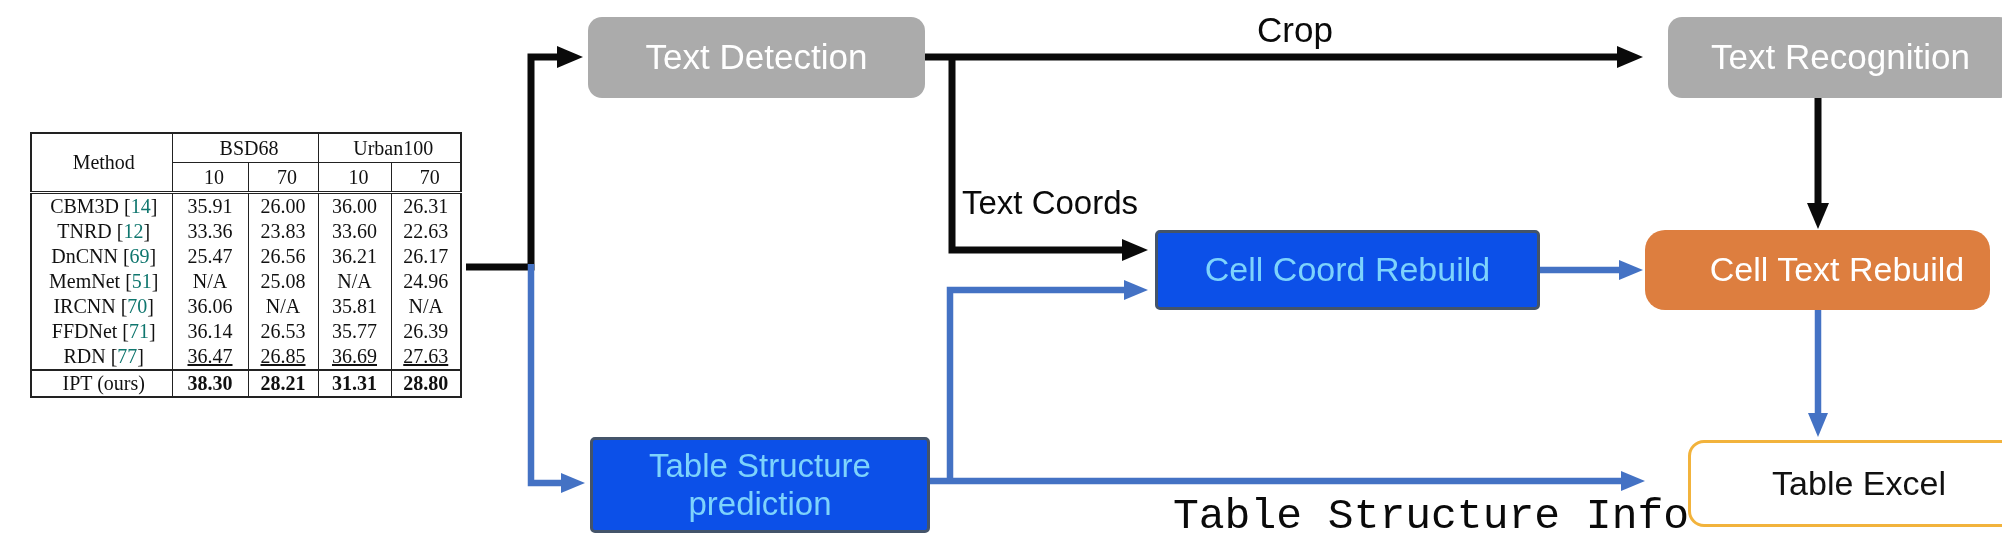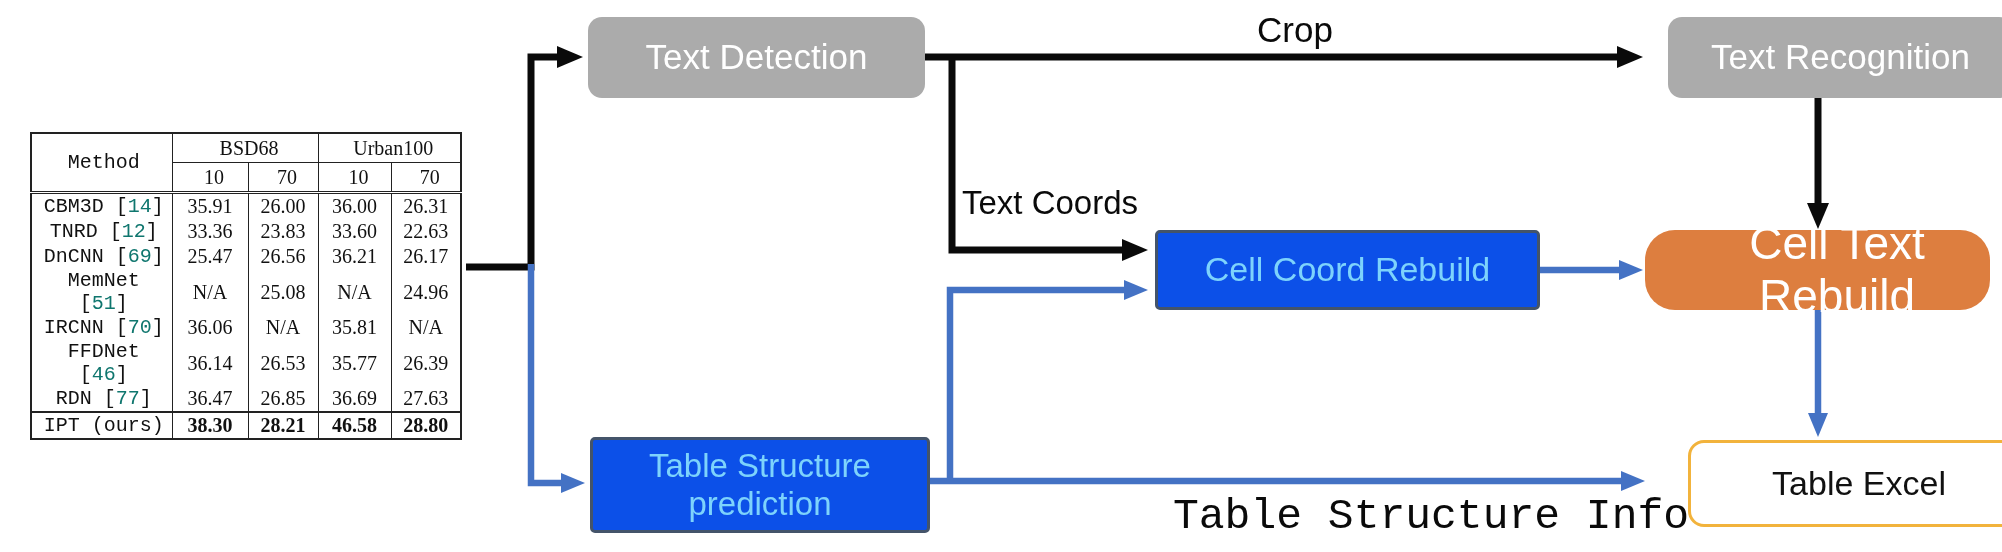--- a/index.html
+++ b/index.html
@@ -3,21 +3,21 @@
 <meta charset="utf-8">
 <style>
   html,body{margin:0;padding:0;background:#fff;}
   #stage{position:relative;width:2002px;height:552px;background:#ffffff;overflow:hidden;
          font-family:"Liberation Sans",sans-serif;}
   
   .node{position:absolute;display:flex;align-items:center;justify-content:center;
         text-align:center;box-sizing:border-box;line-height:1.15;}
   .gray{background:#ABABAB;color:#fff;border-radius:14px;font-size:35px;text-align:center;}
   .blue{background:#0C50E8;color:#7dd3fc;border:3px solid #44546A;border-radius:5px;font-size:34px;}
-  .orange{background:#DD7E3F;color:#fff;border-radius:30px;font-size:46px;padding-left:39px;}
+  .orange{background:#DD7E3F;color:#fff;border-radius:20px;font-size:34px;padding-left:39px;}
   .excel{background:#fff;color:#111;border:3px solid #F2B33C;border-radius:16px;font-size:34px;margin-left:40px;}
   #text-detection{left:588px;top:17px;width:337px;height:81px;}
   #text-recognition{left:1668px;top:17px;width:345px;height:81px;}
   #cell-coord-rebuild{left:1155px;top:230px;width:385px;height:80px;}
   #cell-text-rebuild{left:1645px;top:230px;width:345px;height:80px;}
   #table-structure-prediction{left:590px;top:437px;width:340px;height:96px;font-size:33px;padding:8px 14px;}
   #table-excel{left:1648px;top:440px;width:342px;height:87px;}
   
   .elabel{position:absolute;color:#0a0a0a;white-space:nowrap;}
   #lbl-crop{left:1225px;top:10px;width:140px;text-align:center;font-size:35px;}
@@ -27,28 +27,28 @@
   
   #wires{position:absolute;left:0;top:0;pointer-events:none;}
   .wb{stroke:#0a0a0a;stroke-width:7;fill:none;}
   .wu{stroke:#4472C4;stroke-width:6.5;fill:none;}
   
   #bench-wrap{position:absolute;left:30px;top:132px;}
   table.bench{border-collapse:collapse;border:2px solid #222;background:#fff;
               font-family:"Liberation Serif",serif;font-size:20px;color:#111;}
   table.bench th,table.bench td{padding:0 4px;height:25px;text-align:center;font-weight:normal;}
   table.bench thead th{height:28px;padding-left:12px;}
-  .method-h,.mcell{text-align:right;padding-left:8px !important;font-family:Liberation Mono, monospace;}
+  .method-h,.mcell{text-align:right;padding-left:8px !important;}
   .vline{border-left:1px solid #222;}
   table.bench thead tr:first-child th.grp{border-bottom:1px solid #222;}
   table.bench thead th{border-bottom:3px double #222;}
   table.bench thead tr:first-child th.method-h{border-bottom:3px double #222;}
   table.bench tr.iptrow td{border-top:2px solid #222;font-weight:bold;}
   table.bench tr.iptrow td.mcell{font-weight:normal;}
-  tr.urow td.u{}
+  tr.urow td.u{text-decoration:underline;}
   .cg{color:#0f766e;}
 </style>
 </head>
 <body>
 
 <div id="stage">
 
   <svg id="wires" width="2002" height="552" viewBox="0 0 2002 552">
     <defs>
       <marker id="ab" markerUnits="userSpaceOnUse" markerWidth="28" markerHeight="24" refX="3" refY="12" orient="auto">
@@ -121,38 +121,38 @@
           <td class="vline">24.96</td>
         </tr>
         <tr>
           <td class="mcell"><span>IRCNN</span> <span>[</span><span class="cg">70</span><span>]</span></td>
           <td class="vline">36.06</td>
           <td class="vline">N/A</td>
           <td class="vline">35.81</td>
           <td class="vline">N/A</td>
         </tr>
         <tr>
-          <td class="mcell"><span>FFDNet</span> <span>[</span><span class="cg">46</span><span>]</span></td>
+          <td class="mcell"><span>FFDNet</span> <span>[</span><span class="cg">71</span><span>]</span></td>
           <td class="vline">36.14</td>
           <td class="vline">26.53</td>
           <td class="vline">35.77</td>
           <td class="vline">26.39</td>
         </tr>
         <tr class="urow">
           <td class="mcell"><span>RDN</span> <span>[</span><span class="cg">77</span><span>]</span></td>
           <td class="vline u">36.47</td>
           <td class="vline u">26.85</td>
           <td class="vline u">36.69</td>
           <td class="vline u">27.63</td>
         </tr>
         <tr class="iptrow">
           <td class="mcell"><span>IPT (ours)</span></td>
           <td class="vline">38.30</td>
           <td class="vline">28.21</td>
-          <td class="vline">46.58</td>
+          <td class="vline">31.31</td>
           <td class="vline">28.80</td>
         </tr>
       </tbody>
     </table>
   </div>
 
   <div class="node gray" id="text-detection">Text Detection</div>
   <div class="node gray" id="text-recognition">Text Recognition</div>
   <div class="node blue" id="cell-coord-rebuild">Cell Coord Rebuild</div>
   <div class="node orange" id="cell-text-rebuild">Cell Text Rebuild</div>

